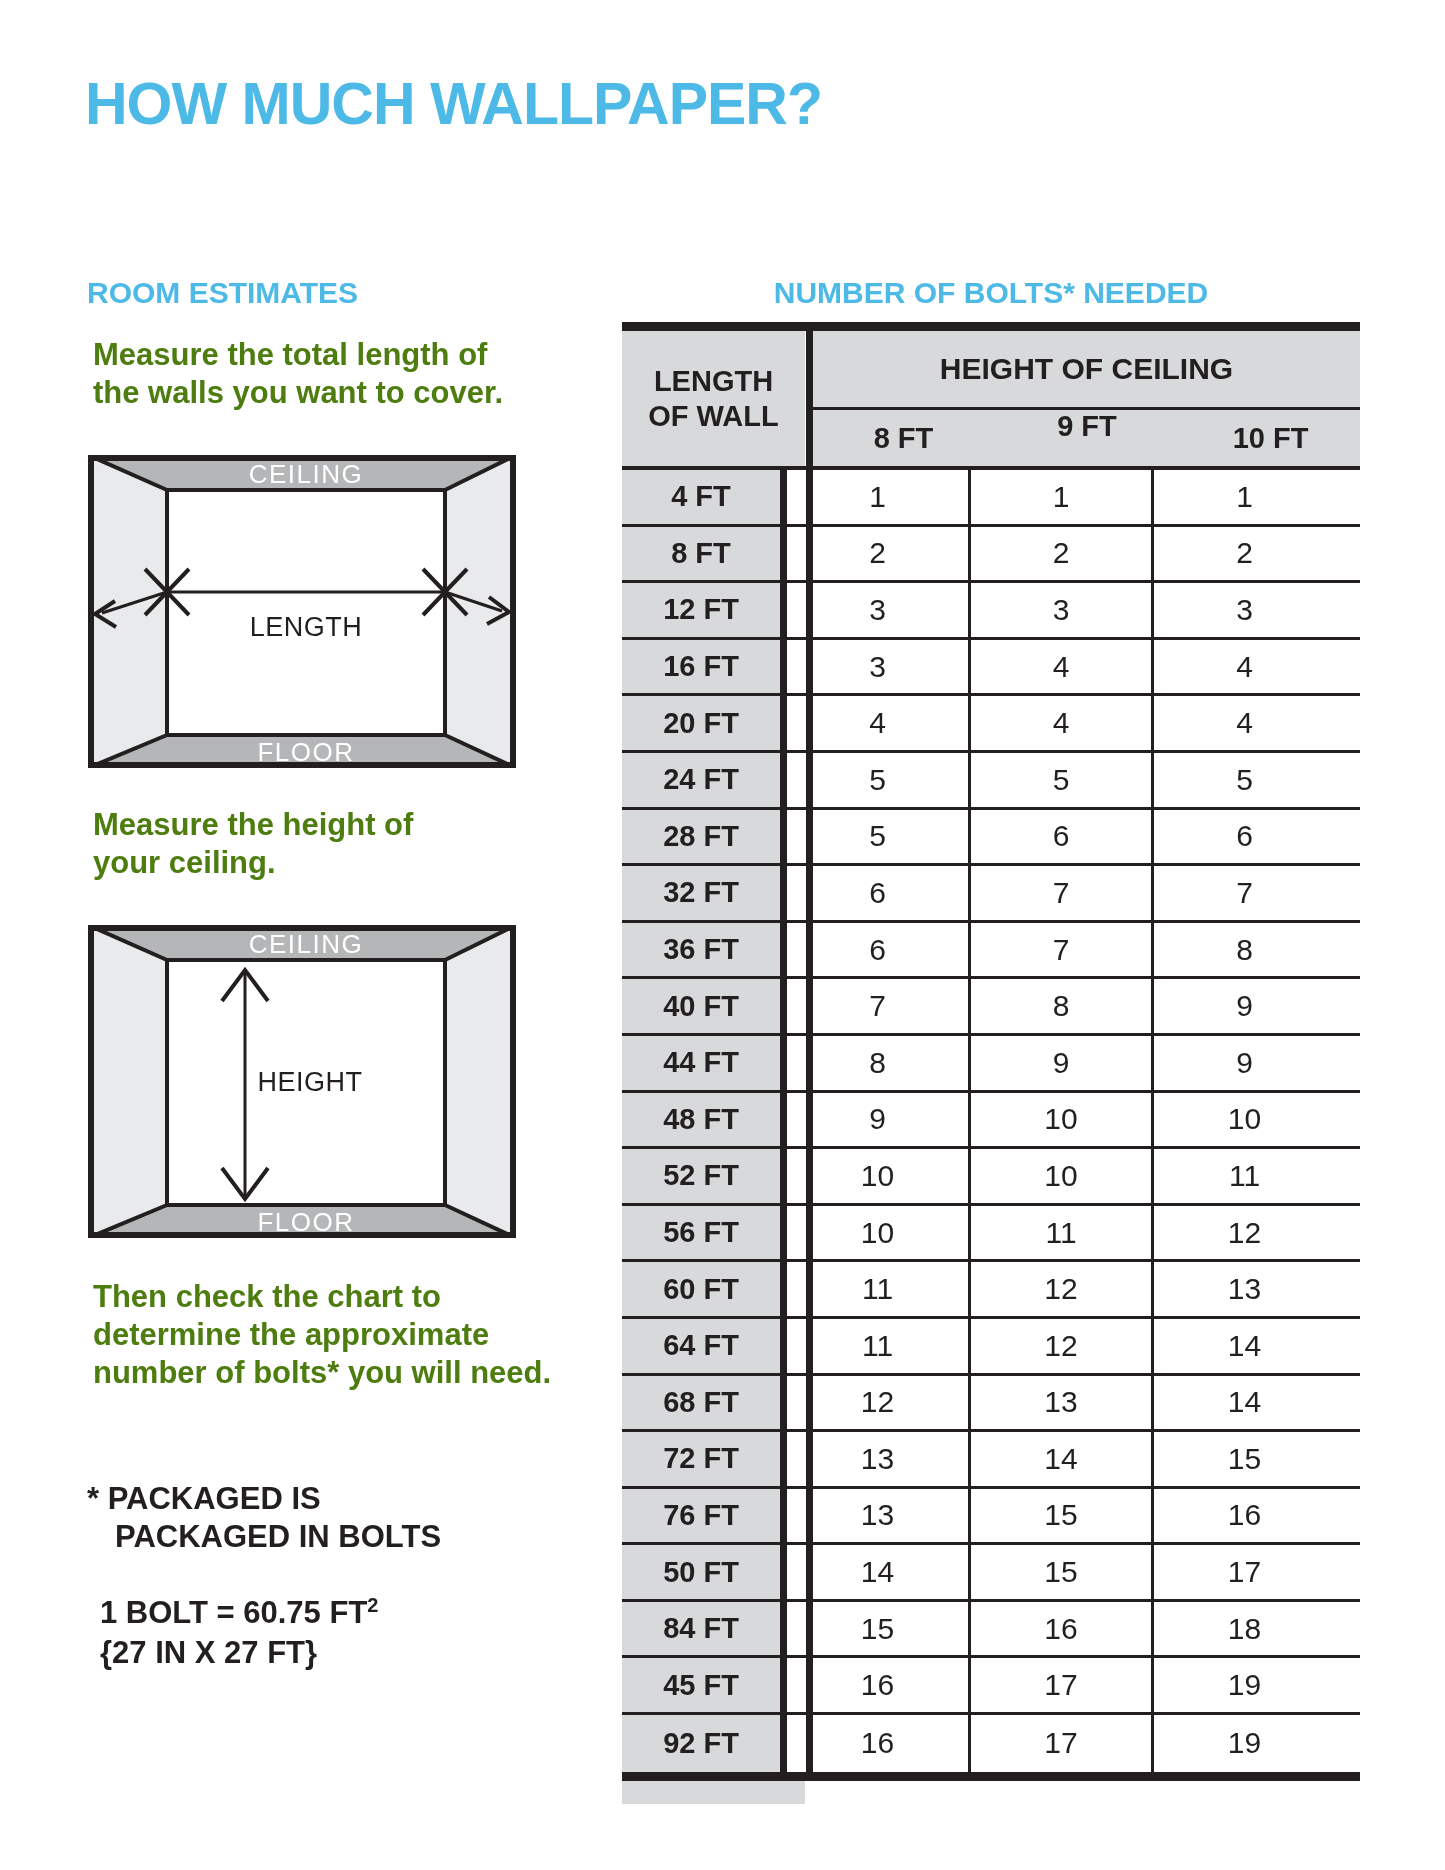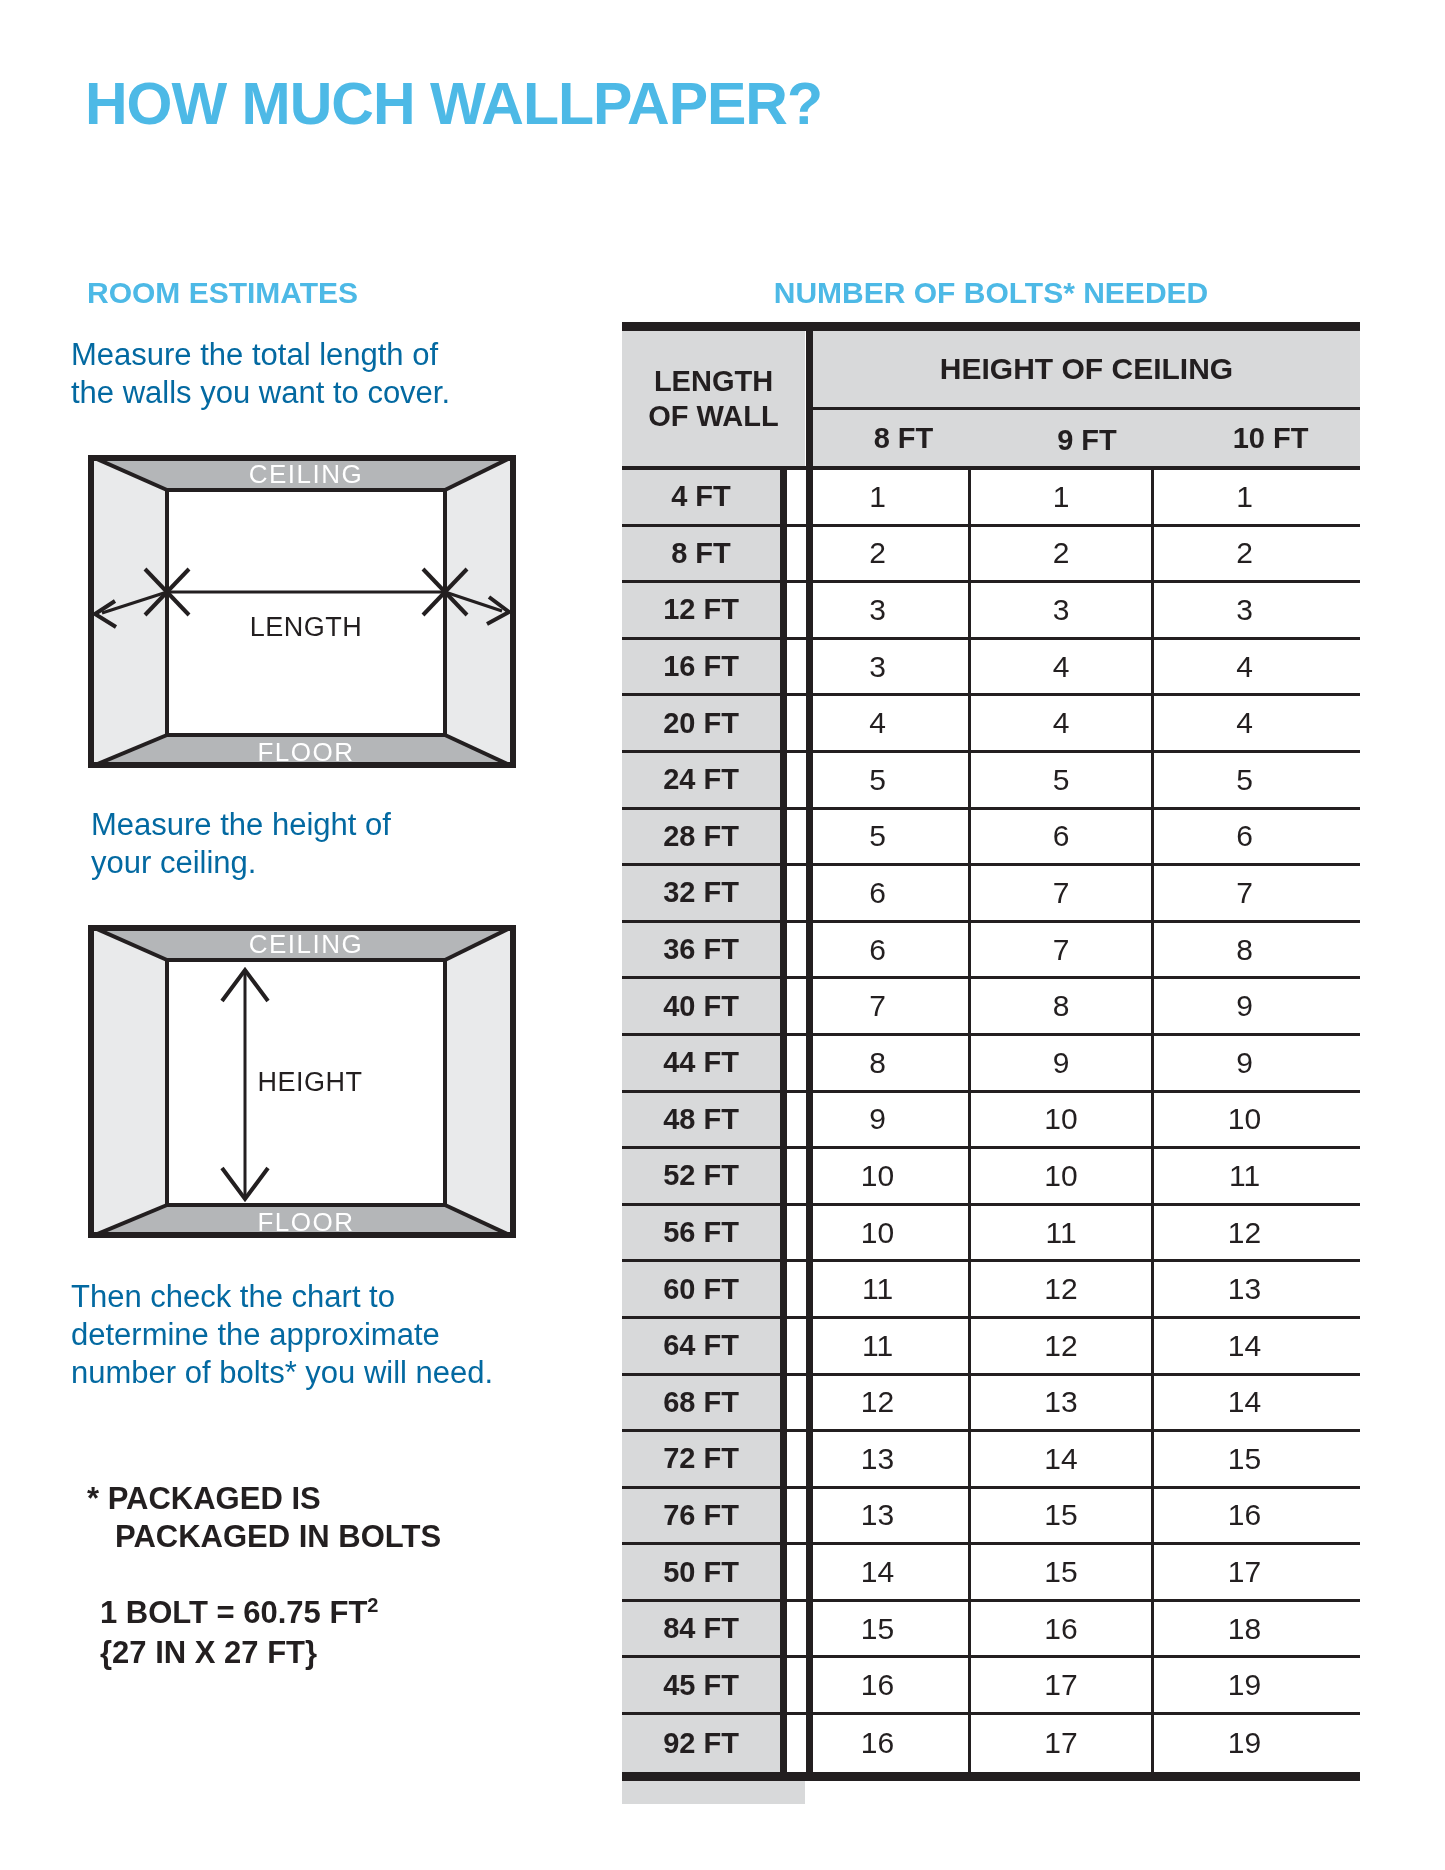--- a/index.html
+++ b/index.html
@@ -12,24 +12,24 @@
   .title {
     left:85px; top:70px; font-size:59px; font-weight:bold;
     color:#4db9e6; letter-spacing:-1px; white-space:nowrap;
   }
   .section-head {
     top:276px; font-size:30px; font-weight:bold; color:#4db9e6; white-space:nowrap;
   }
   .left-head { left:87px; }
   .table-head { left:622px; width:738px; text-align:center; }
 
-  .para { left:71px; font-size:31px; line-height:38px; color:#0369a1; }
+  .para { left:93px; font-size:31px; line-height:38px; color:#4d7c0f;font-weight:bold; }
   .para div { white-space:nowrap; }
   .p1 { top:336px; }
-  .p2 { top:806px;margin-left:20px; }
+  .p2 { top:806px; }
   .p3 { top:1278px; }
 
   .footnote { left:87px; top:1480px; font-size:31px; line-height:38px; font-weight:bold; }
   .footnote .indent { padding-left:28px; }
   .boltinfo { left:100px; top:1585px; font-size:31px; line-height:40px; font-weight:bold; }
   .boltinfo sup { font-size:20px; }
 
   .diagram { left:88px; width:428px; }
   .diag1 { top:455px; height:313px; }
   .diag2 { top:925px; height:313px; }
@@ -39,21 +39,21 @@
 
   
   .btable { left:622px; top:322px; width:738px; height:1482px; }
   .bar      { position:absolute; background:#231f20; }
   .grayrect { position:absolute; background:#d8d9da; }
   .hdr-text { position:absolute; display:flex; align-items:center; justify-content:center;
               font-weight:bold; color:#231f20; text-align:center; }
   .hoc-label { left:191px; top:9px;  width:547px; height:76px; font-size:30px; }
   .low-label { left:0;     top:9px;  width:183px; height:135px; font-size:29px; line-height:35px; }
   .sub8  { left:191px; top:88px; width:181px; height:56px; font-size:29px; }
-  .sub9  { left:375px; top:86px; width:180px; height:64px; font-size:29px; }
+  .sub9  { left:375px; top:72px; width:180px; height:64px; font-size:29px; }
   .sub10 { left:559px; top:88px; width:179px; height:56px; font-size:29px; }
 
   .rows-box { position:absolute; left:0; top:148px; width:738px; }
   .trow { display:flex; width:738px; height:56.6px; box-sizing:border-box;
           border-bottom:3px solid #231f20; }
   .trow:last-child { border-bottom:none; }
   .tcell { display:flex; align-items:center; justify-content:center; box-sizing:border-box; }
   .wall-cell { width:158px; background:#d8d9da; font-weight:bold; font-size:29px; }
   .vline-thick { width:7px; background:#231f20; }
   .vline-thin  { width:3px; background:#231f20; }

